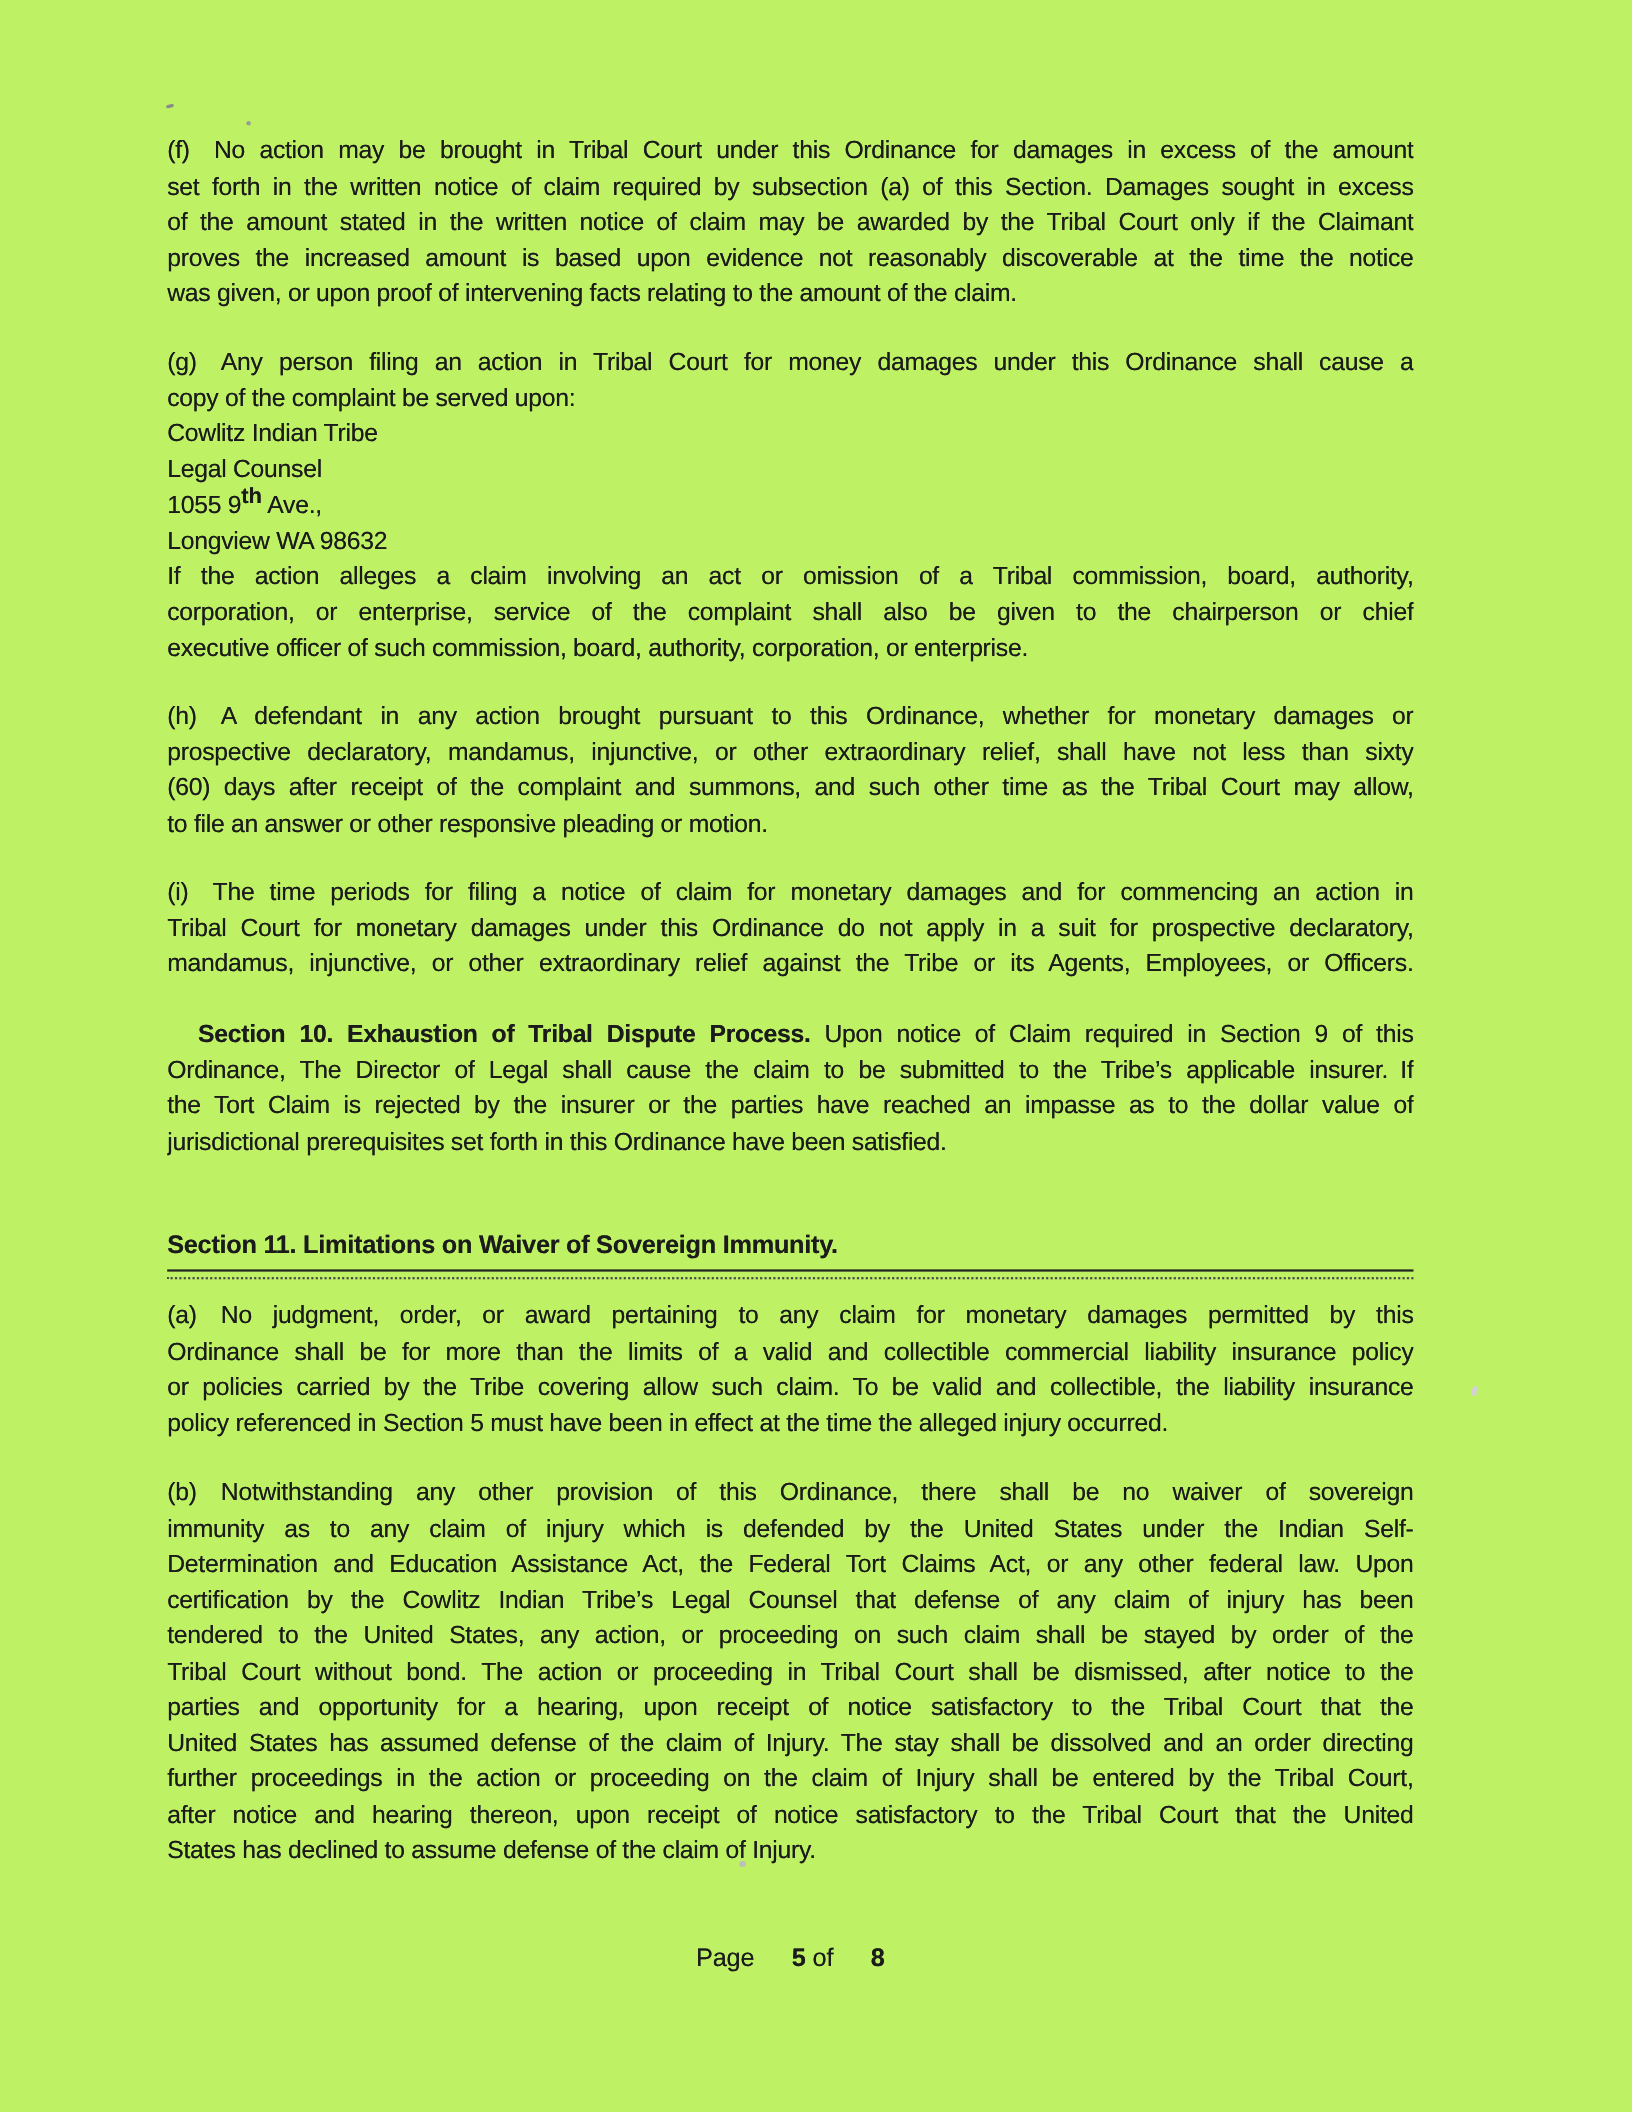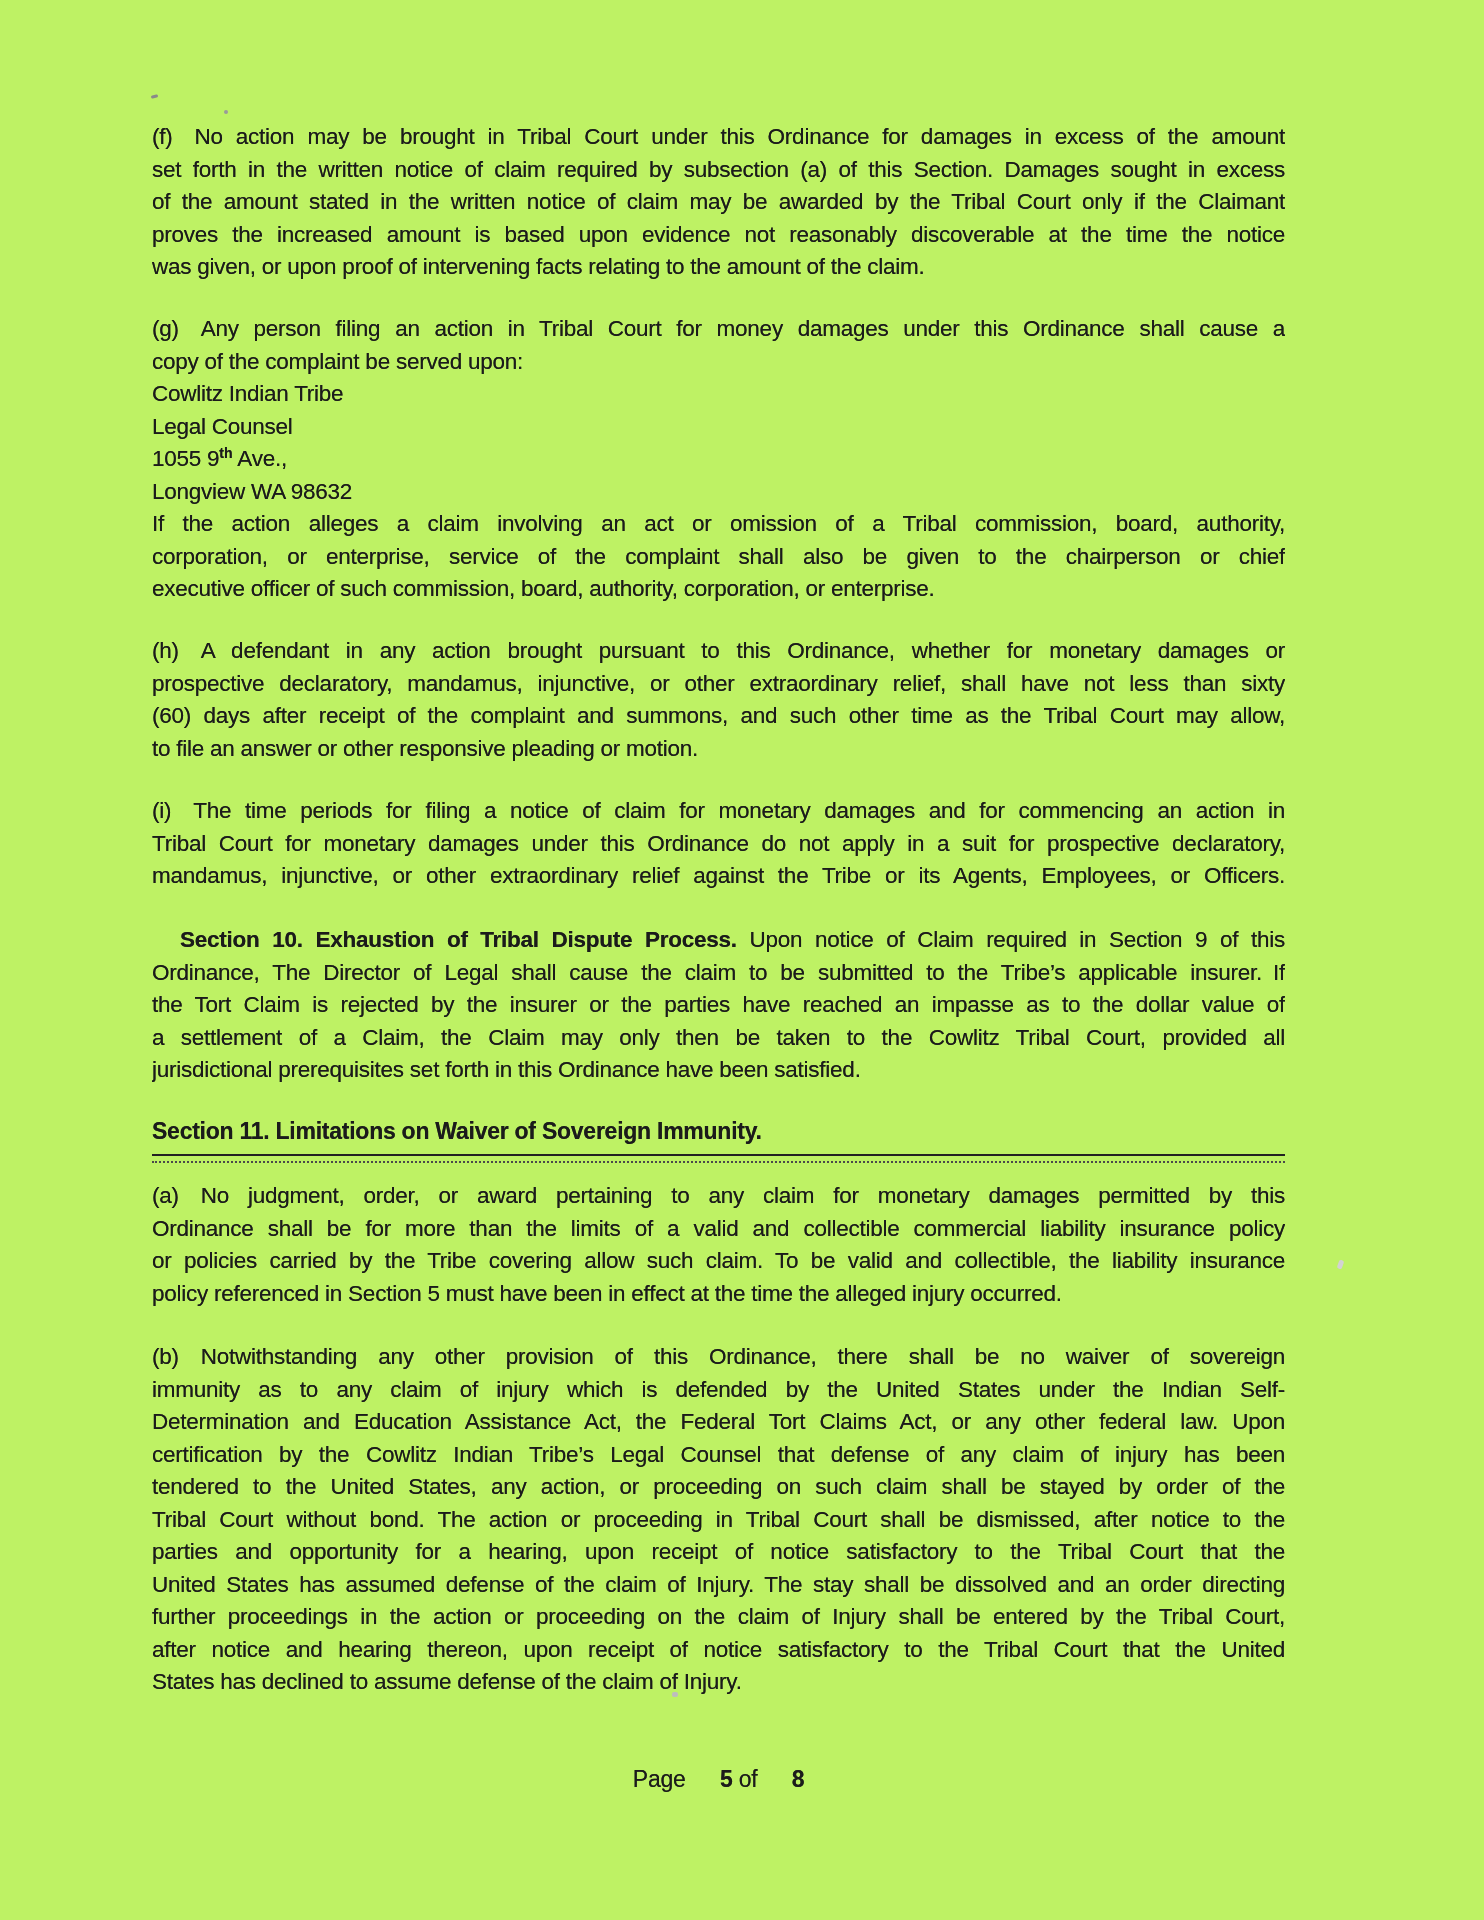--- a/index.html
+++ b/index.html
@@ -43,21 +43,21 @@
     line-height: 30px;
     padding-bottom: 8px;
     border-bottom: 2px solid #222;
   }
   .dotted-rule {
     height: 0;
     border-top: 2px dotted #4a4a4a;
     margin-top: 5px;
   }
   sup.ord {
-    font-size: 14px;
+    font-size: 20px;
     font-weight: 700;
     vertical-align: super;
     line-height: 0;
     letter-spacing: 0;
   }
   .footer-block {
     position: absolute;
     left: 152px;
     top: 1766px;
     width: 1133px;
@@ -116,21 +116,20 @@
   <div class="block" style="top:795px">
     <div class="line">(i)  The time periods for filing a notice of claim for monetary damages and for commencing an action in</div>
     <div class="line">Tribal Court for monetary damages under this Ordinance do not apply in a suit for prospective declaratory,</div>
     <div class="line">mandamus, injunctive, or other extraordinary relief against the Tribe or its Agents, Employees, or Officers.</div>
   </div>
 
   <div class="block" style="top:924px">
     <div class="line"><span class="bold">Section 10. Exhaustion of Tribal Dispute Process.</span><span> Upon notice of Claim required in Section 9 of this</span></div>
     <div class="line">Ordinance, The Director of Legal shall cause the claim to be submitted to the Tribe’s applicable insurer. If</div>
     <div class="line">the Tort Claim is rejected by the insurer or the parties have reached an impasse as to the dollar value of</div>
-    <div class="line">a settlement of a Claim, the Claim may only then be taken to the Cowlitz Tribal Court, provided all</div>
     <div class="line plain">jurisdictional prerequisites set forth in this Ordinance have been satisfied.</div>
   </div>
 
   <div class="block" style="top:1116px">
     <div class="heading-line">Section 11. Limitations on Waiver of Sovereign Immunity.</div>
     <div class="dotted-rule"></div>
   </div>
 
   <div class="block" style="top:1180px">
     <div class="line">(a)  No judgment, order, or award pertaining to any claim for monetary damages permitted by this</div>

